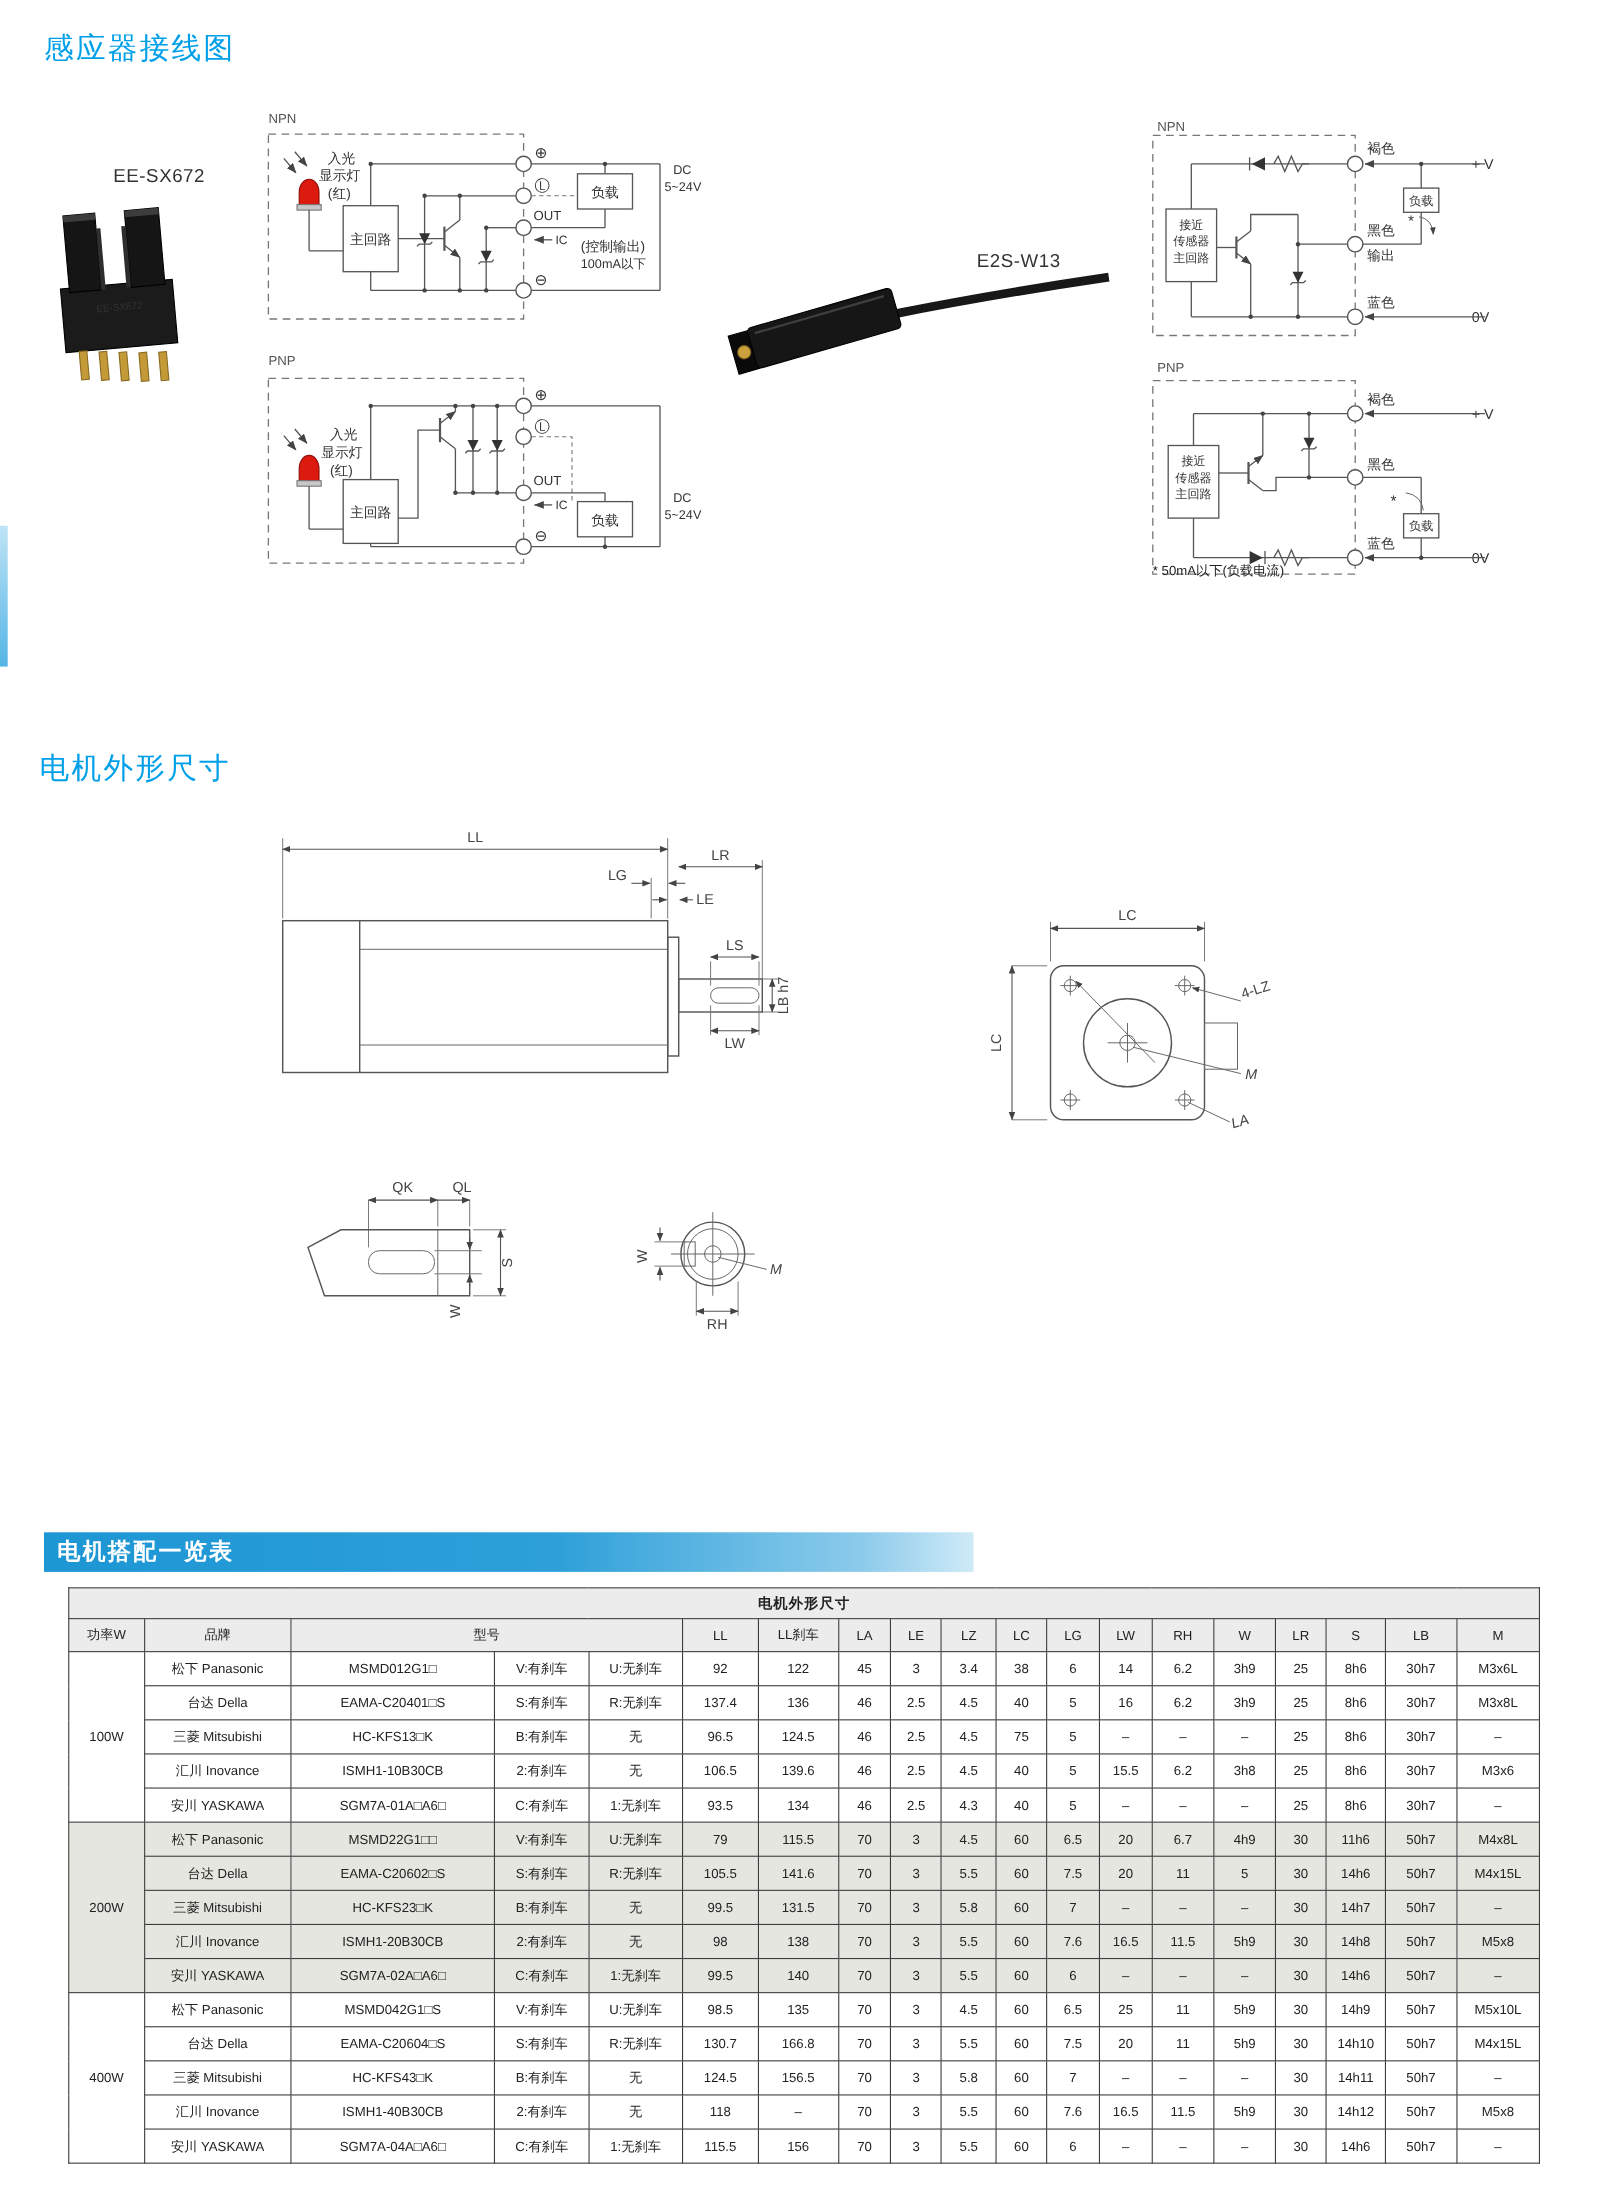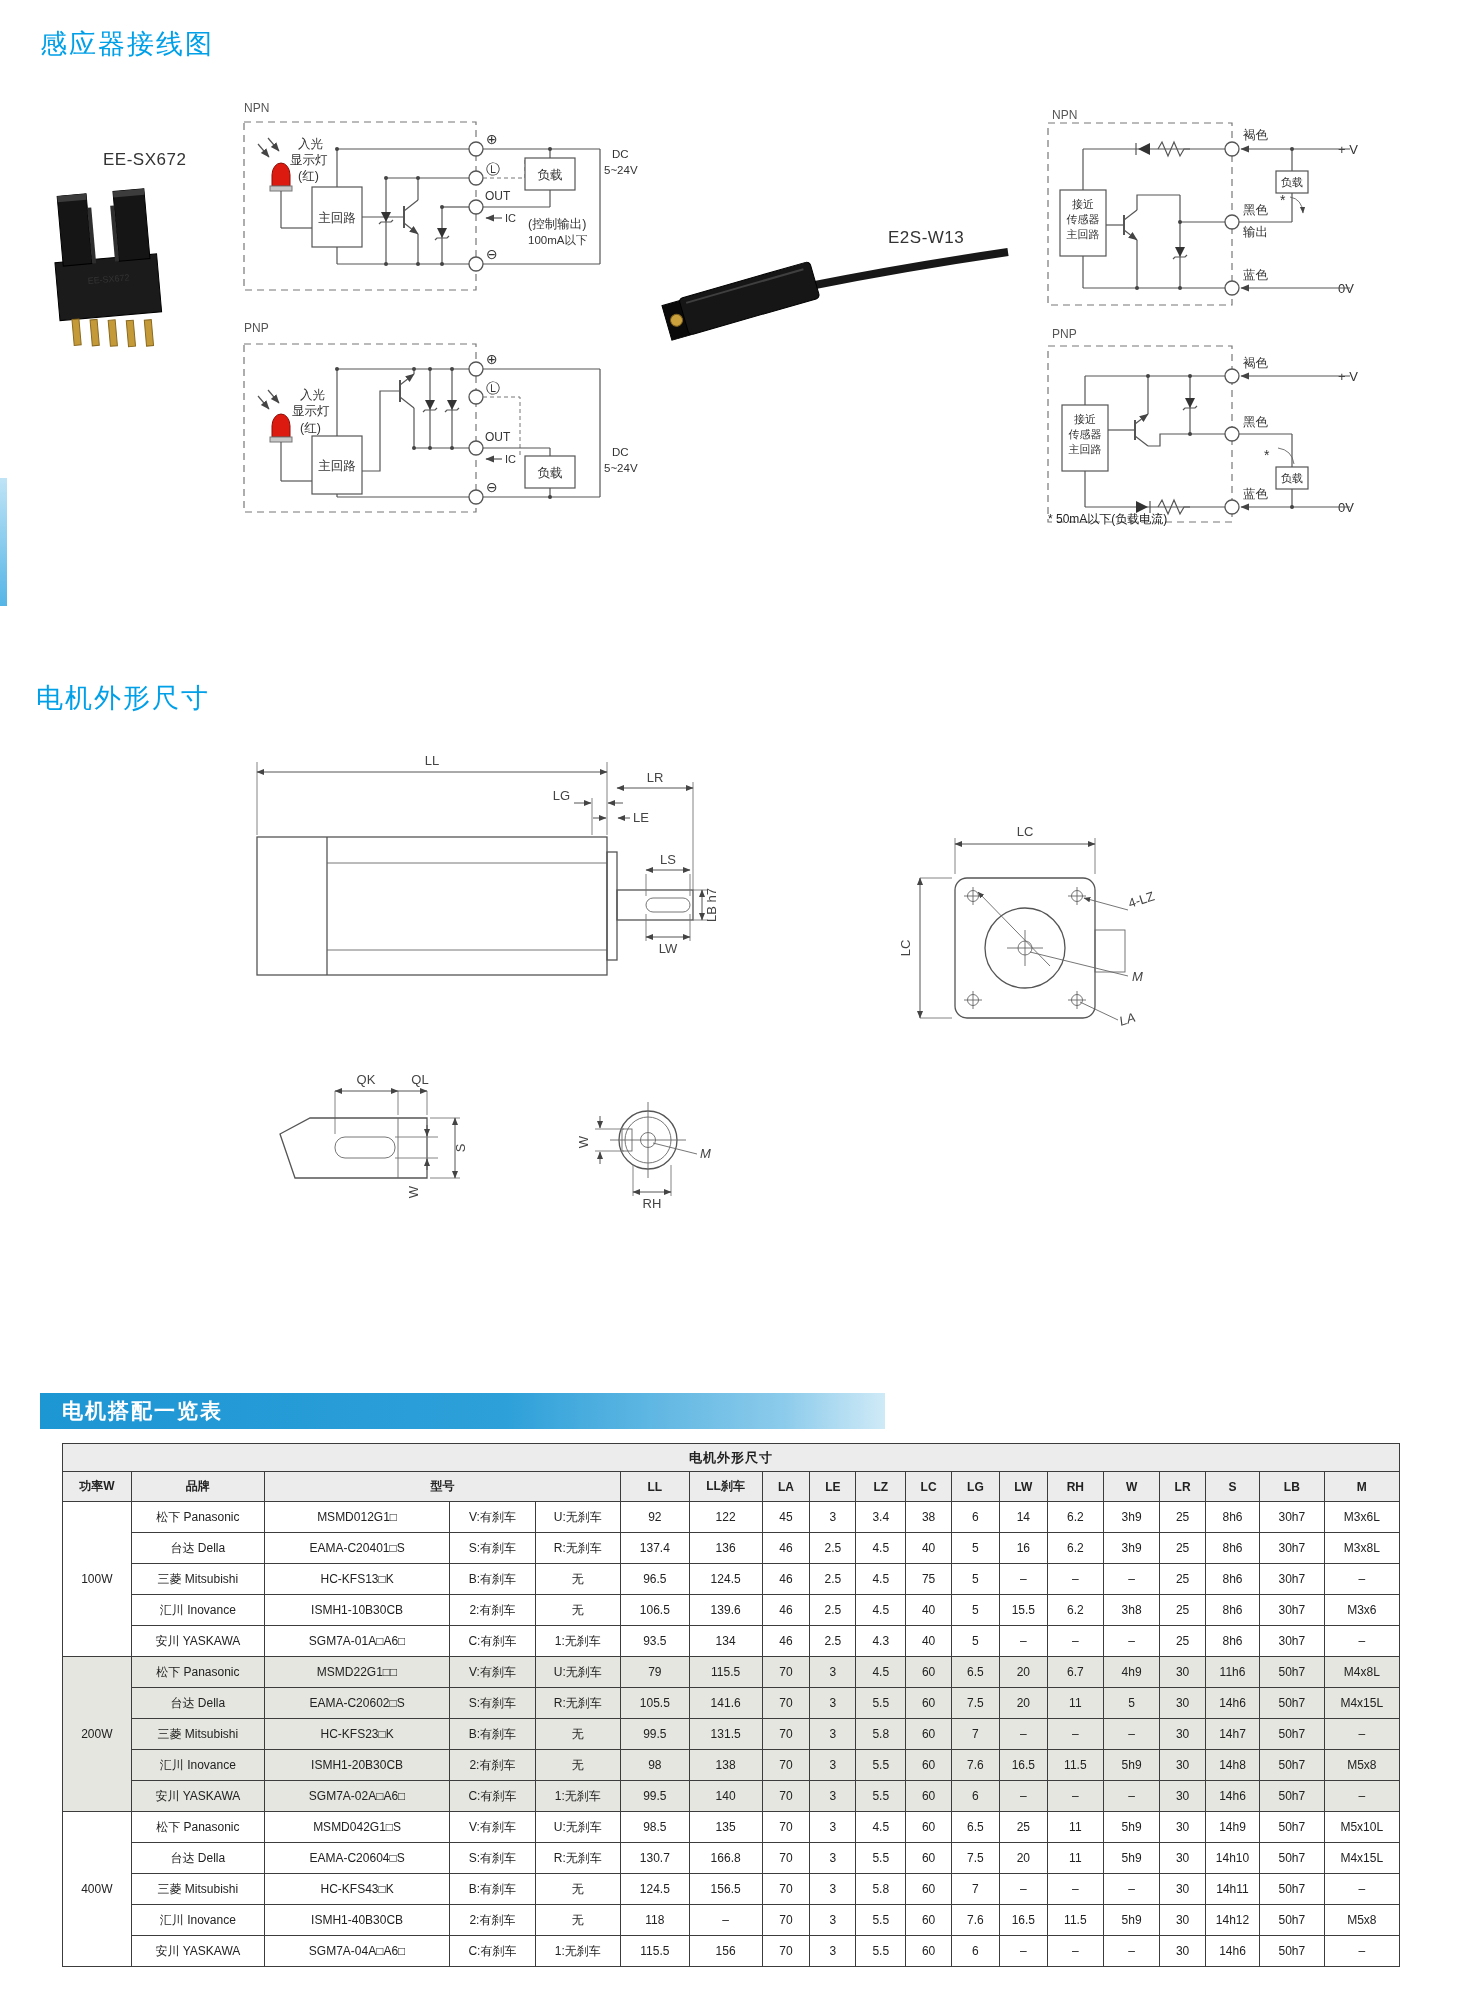--- a/index.html
+++ b/index.html
@@ -20,26 +20,26 @@
 .dot{fill:#444;stroke:none}
 .ct{font-size:12.5px}
 .st{font-size:12px;fill:#555}
 .dim{stroke:#555;stroke-width:1;fill:none}
 .ext{stroke:#777;stroke-width:.9;fill:none}
 .dtext{font-size:13px;fill:#444}
 .outline{stroke:#555;stroke-width:1.3;fill:none}
 .thin{stroke:#666;stroke-width:.9;fill:none}
 .title-bar{position:absolute;left:40px;top:1393px;width:845px;height:36px;
   background:linear-gradient(to right,#1d96d4 0%,#2da0d9 55%,#8ccbeb 88%,#cfeaf7 100%);
-  color:#fff;font-size:21px;font-weight:bold;line-height:36px;padding-left:22px;letter-spacing:2px}
+  color:#fff;font-size:21px;font-weight:bold;line-height:36px;padding-left:12px;letter-spacing:2px}
 .tablewrap{position:absolute;left:62px;top:1443px}
 table{border-collapse:collapse;table-layout:fixed;width:1338px;background:#fff}
 th,td{border:1px solid #3c3c3c;text-align:center;vertical-align:middle;font-size:12px;color:#222;
   padding:0 2px;overflow:hidden;white-space:nowrap}
-thead th{background:#ececec;font-weight:bold;height:30px}
+thead th{background:#ececec;font-weight:normal;height:30px}
 thead th.merged{font-weight:bold;font-size:13px;height:28px;letter-spacing:1px}
 tbody td{height:31px}
 tr.shaded td{background:#e4e6df}
 .note-text{position:absolute;font-size:12px;color:#222}
 </style>
 </head>
 <body>
 
 <div class="page">
 

